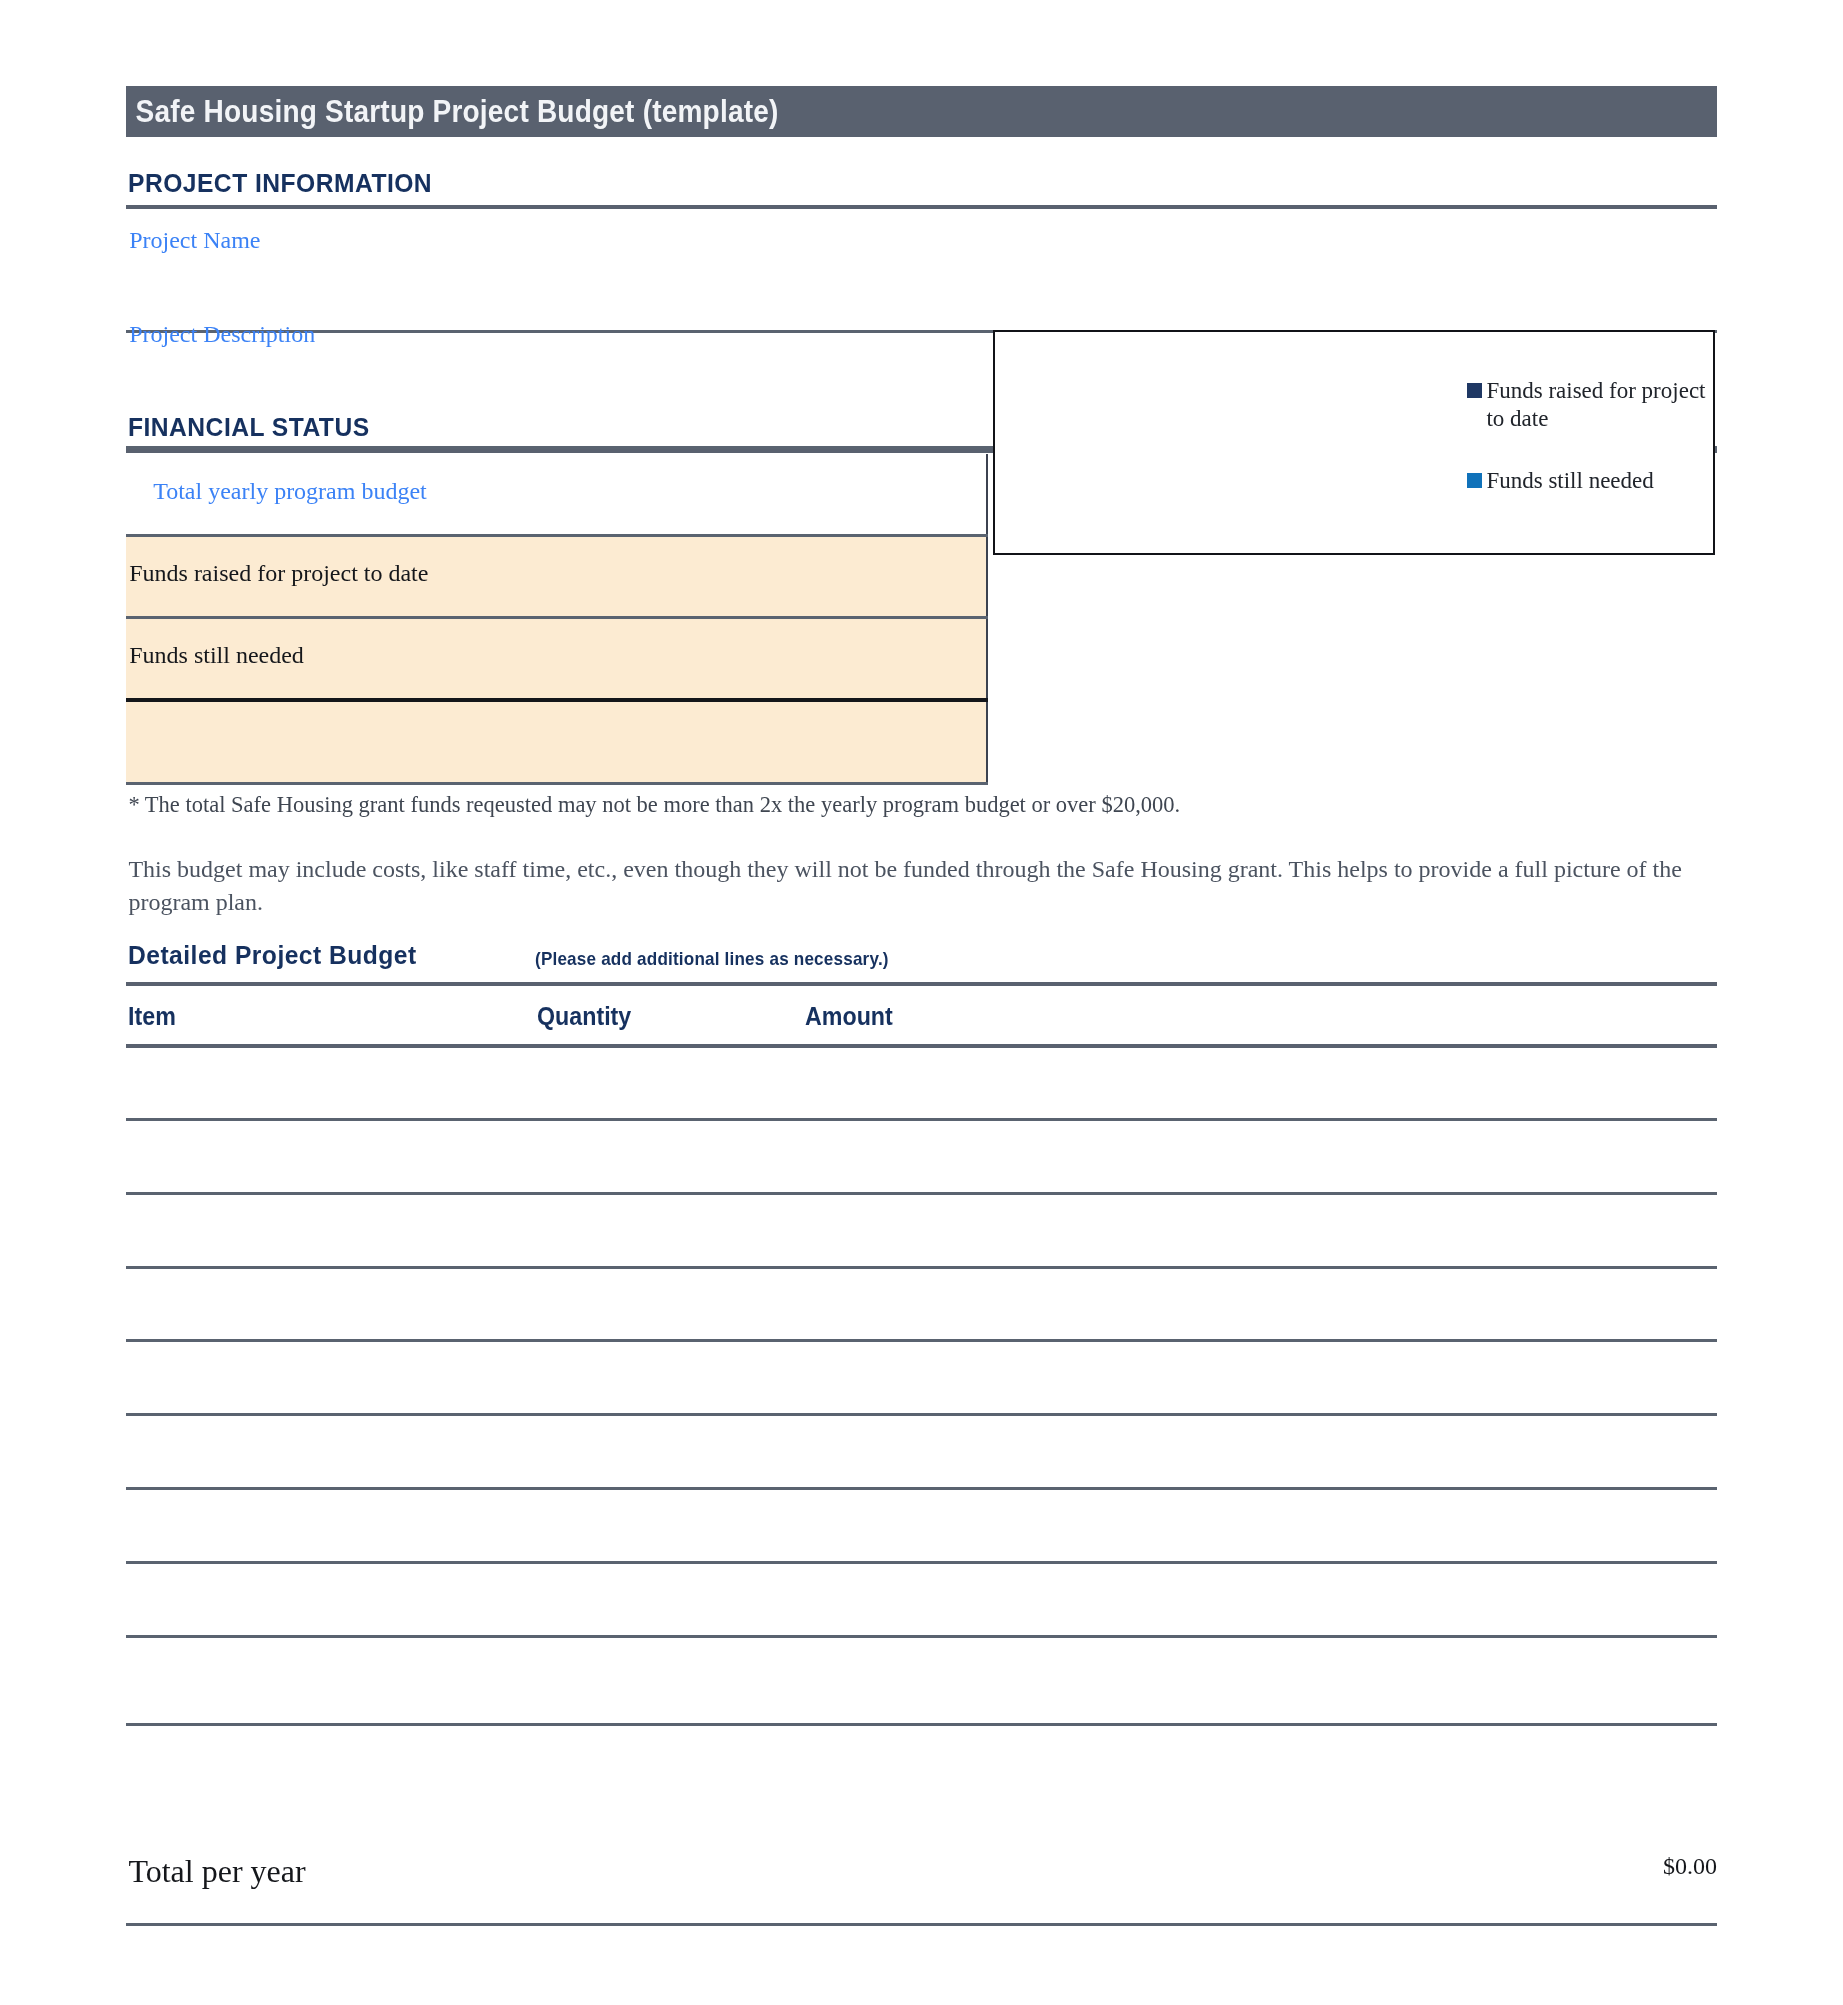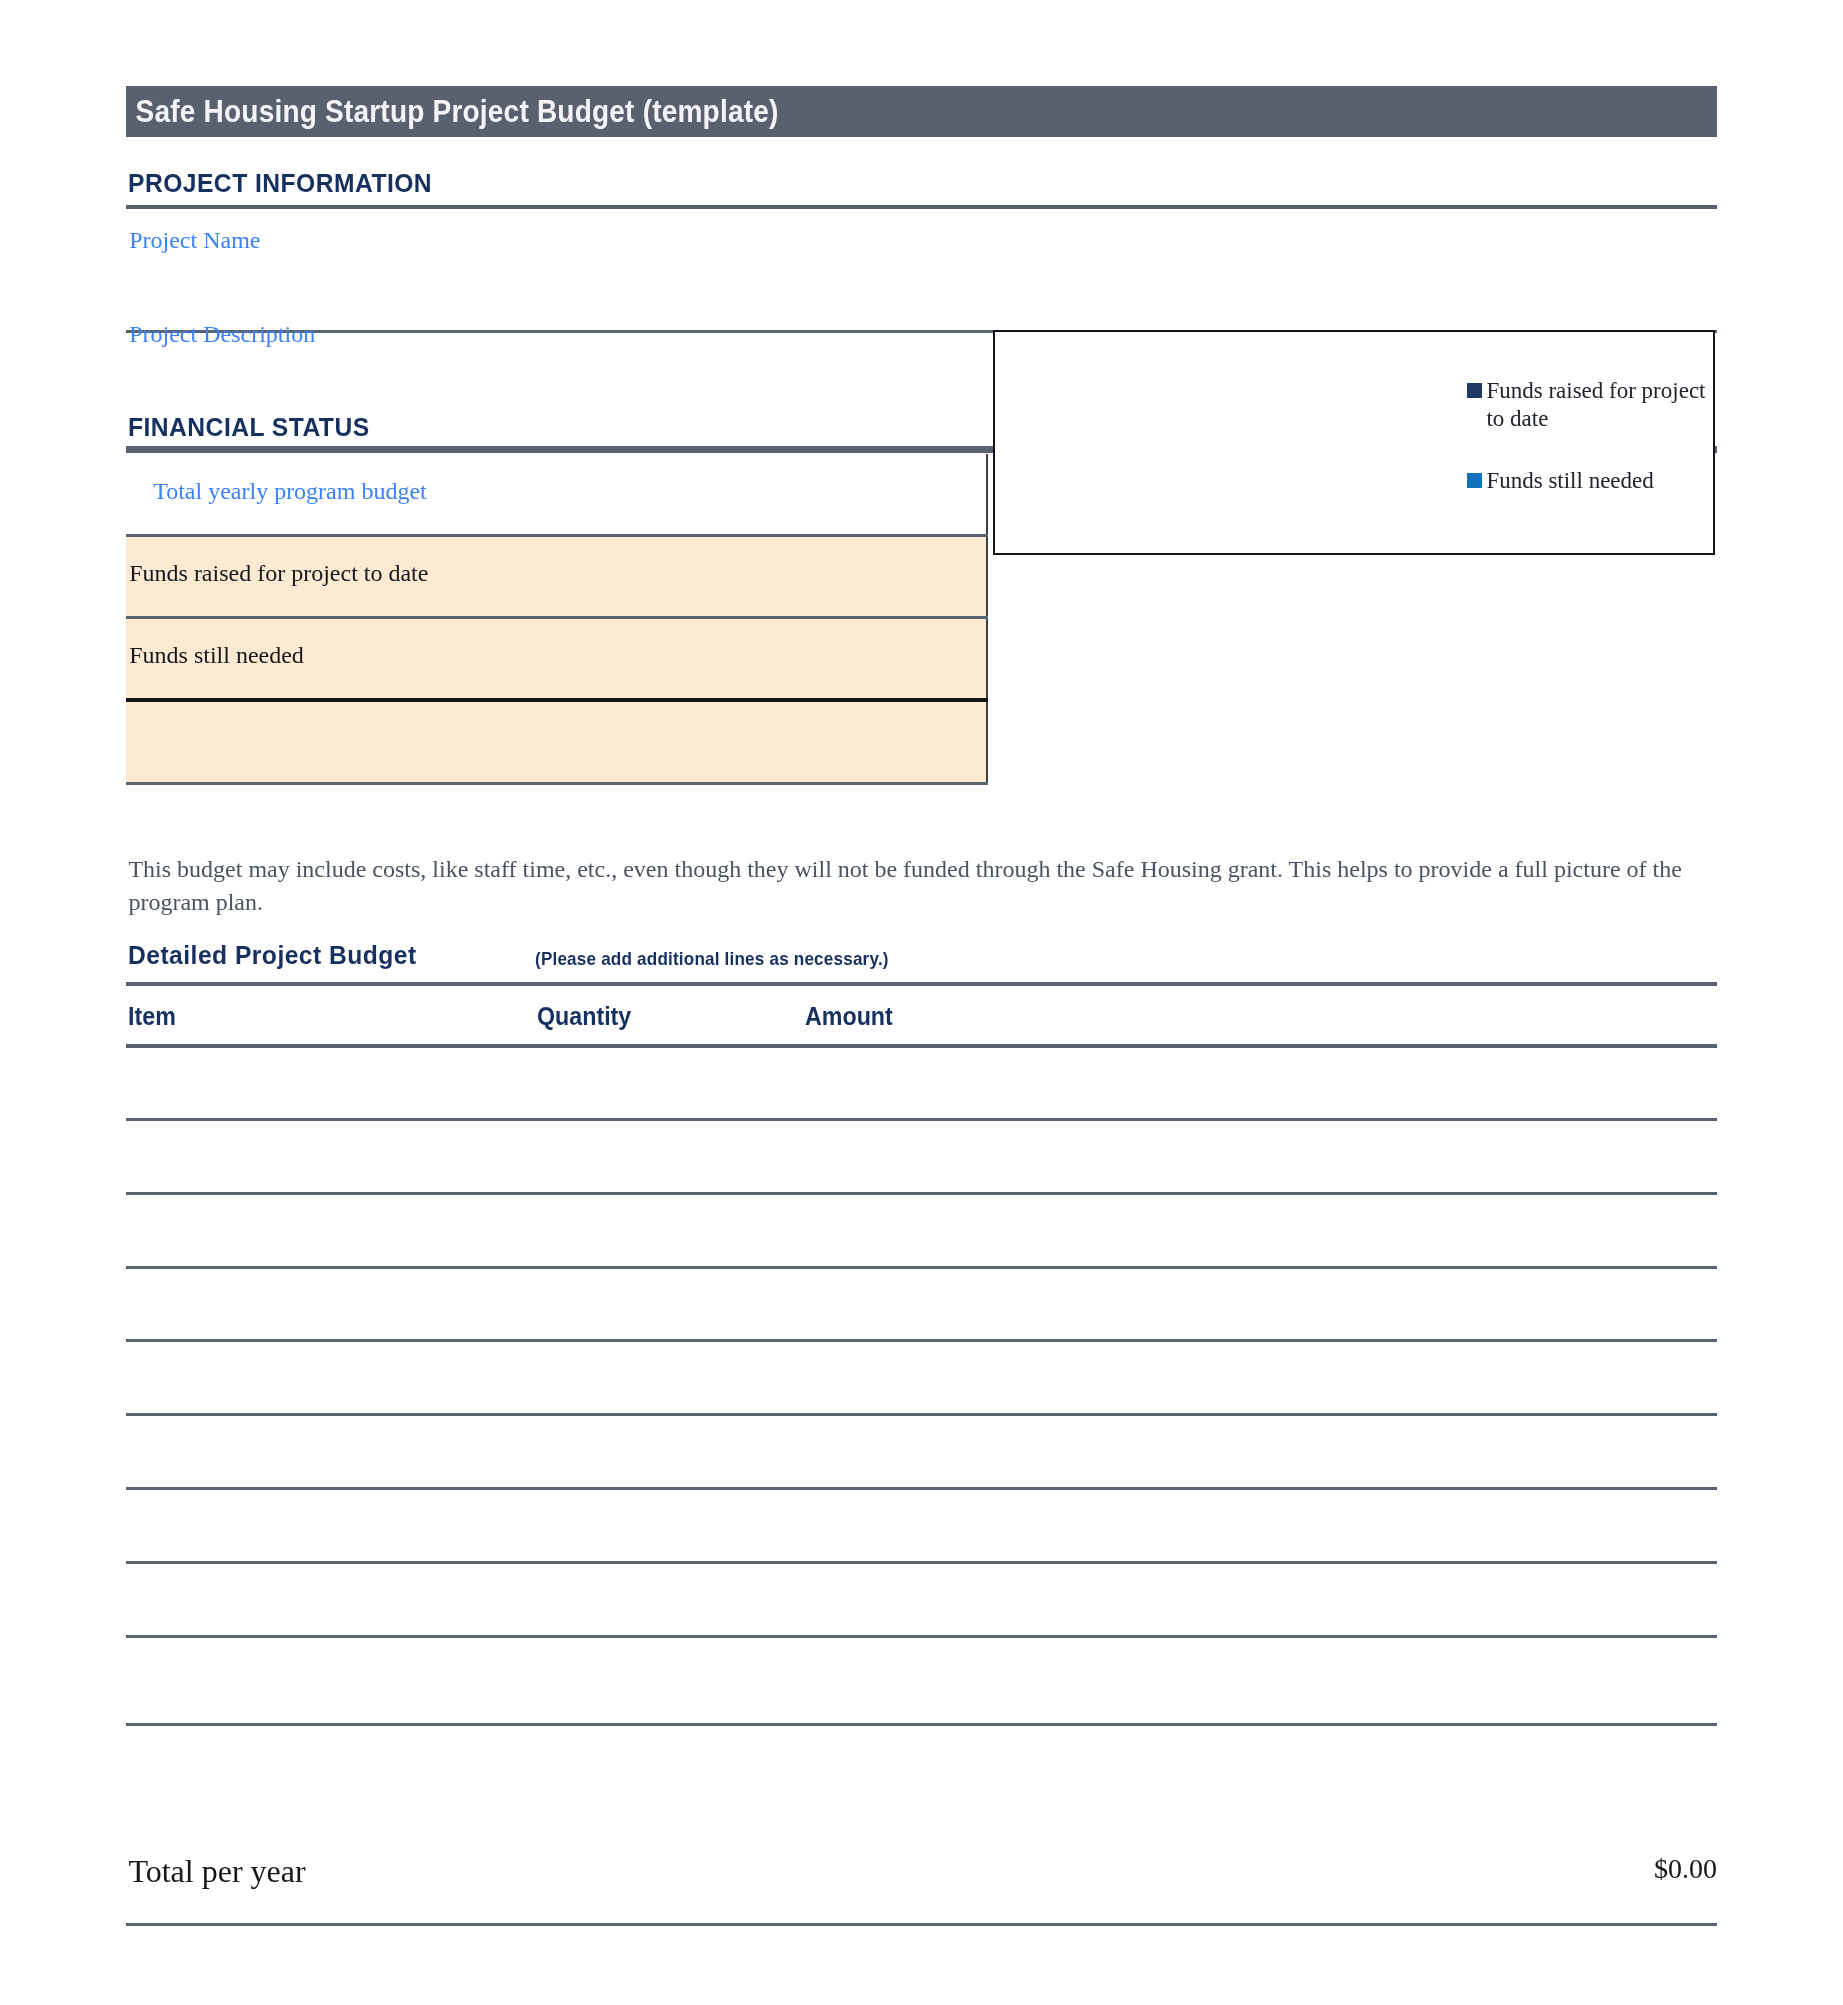--- a/index.html
+++ b/index.html
@@ -188,21 +188,21 @@
     position: absolute;
     font-family: "Liberation Serif", "DejaVu Serif", serif;
     font-size: 32px;
     color: #15171B;
     white-space: nowrap;
   }
   .total-value {
     position: absolute;
     right: 0;
     font-family: "Liberation Serif", "DejaVu Serif", serif;
-    font-size: 28px;
+    font-size: 24px;
     color: #15171B;
     text-align: center;
     white-space: nowrap;
   }
 </style>
 </head>
 <body>
 
 <div class="page">
 
@@ -253,20 +253,21 @@
         <span class="legend-swatch" style="background:#1F3864;"></span>
         <span class="legend-label">Funds raised for project to date</span>
       </div>
       <div class="legend-item">
         <span class="legend-swatch" style="background:#1072BA;"></span>
         <span class="legend-label">Funds still needed</span>
       </div>
     </div>
   </div>
 
+  <div class="footnote" style="left:2.4px; top:792px;">* The total Safe Housing grant funds reqeusted may  not be more than 2x the yearly program budget or over $20,000.</div>
 
   <div class="para" style="left:2.4px; top:853px; width:1580px;">This budget may include costs, like staff time, etc., even though they will not be funded through the Safe Housing grant. This helps to provide a full picture of the program plan.</div>
 
   <div class="section-head" style="left:2.4px; top:940px;">Detailed Project Budget</div>
   <div class="section-head small-note" style="left:409px; top:948px;">(Please add additional lines as necessary.)</div>
   <div class="rule" style="top:982px;"></div>
 
   <div class="col-head" style="left:2.4px; top:1002px;">Item</div>
   <div class="col-head" style="left:411px; top:1002px;">Quantity</div>
   <div class="col-head" style="left:679px; top:1002px;">Amount</div>

